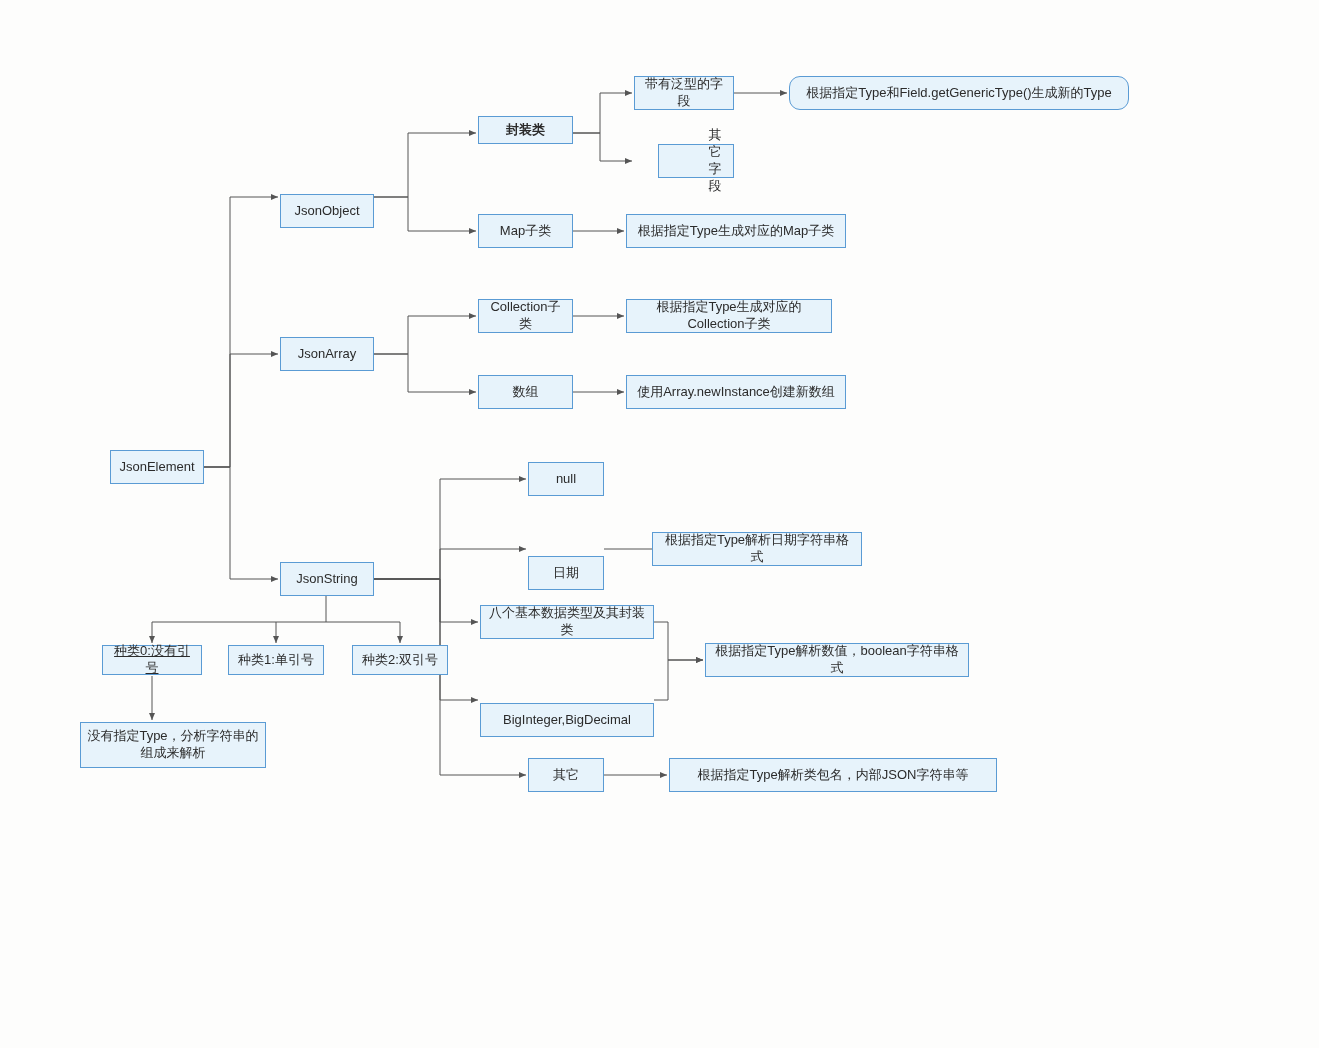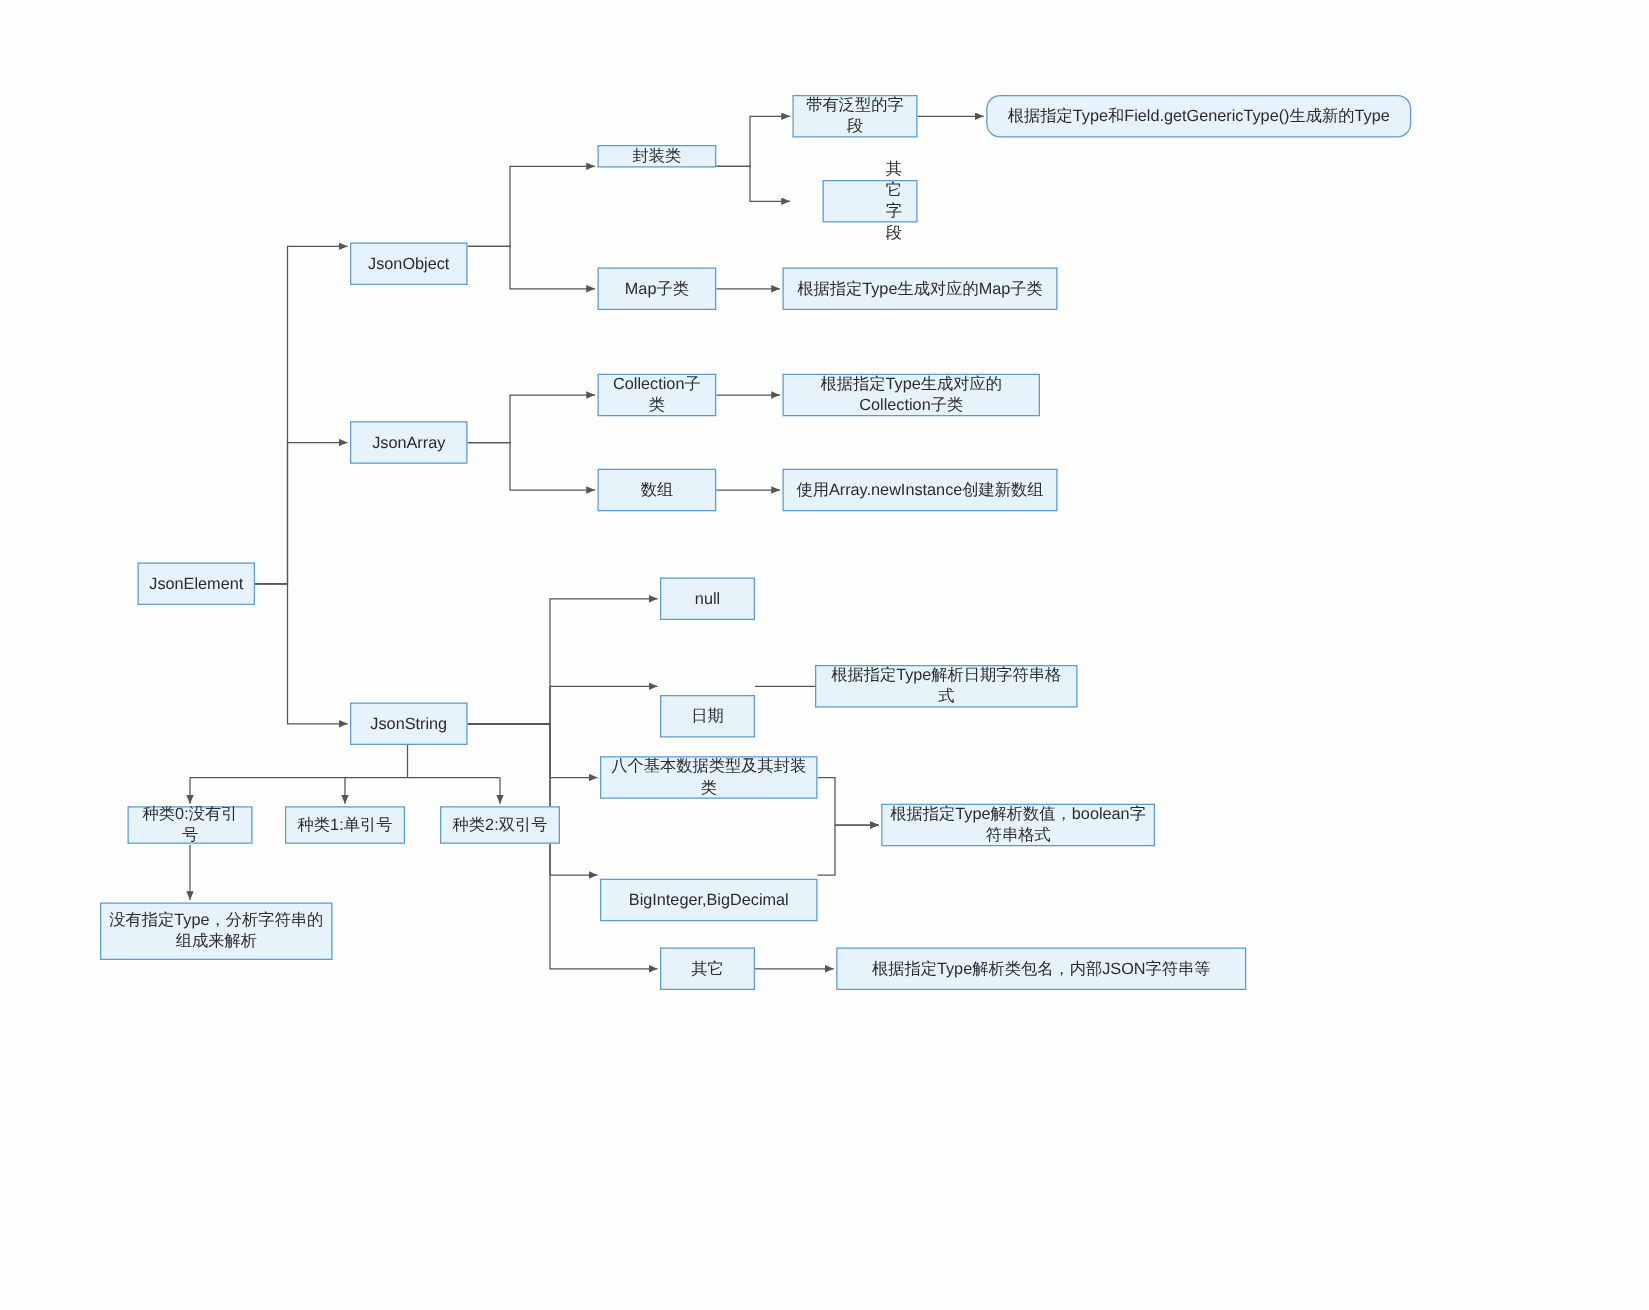--- a/index.html
+++ b/index.html
@@ -91,41 +91,41 @@
 
   <line x1="152" y1="676" x2="152" y2="720" marker-end="url(#arrow)"></line>
 </svg>
 
 <div class="node" style="left:110px; top:450px; width:94px; height:34px;">JsonElement</div>
 
 <div class="node" style="left:280px; top:180px; width:94px; height:34px;margin-top:14px;">JsonObject</div>
 <div class="node" style="left:280px; top:337px; width:94px; height:34px;">JsonArray</div>
 <div class="node" style="left:280px; top:562px; width:94px; height:34px;">JsonString</div>
 
-<div class="node" style="left:478px; top:116px; width:95px; height:18px;">封装类</div>
+<div class="node" style="left:478px; top:116px; width:95px; height:28px;font-weight:bold;">封装类</div>
 <div class="node" style="left:478px; top:214px; width:95px; height:34px;">Map子类</div>
 
 <div class="node" style="left:634px; top:76px; width:100px; height:34px;">带有泛型的字段</div>
 <div class="node" style="left:658px; top:144px; width:76px; height:34px;padding-left:44px;">其它字段</div>
 
 <div class="node" style="left:789px; top:76px; width:340px; height:34px;border-radius:11px;">根据指定Type和Field.getGenericType()生成新的Type</div>
 <div class="node" style="left:626px; top:214px; width:220px; height:34px;">根据指定Type生成对应的Map子类</div>
 
 <div class="node" style="left:478px; top:299px; width:95px; height:34px;">Collection子类</div>
 <div class="node" style="left:478px; top:375px; width:95px; height:34px;">数组</div>
 <div class="node" style="left:626px; top:299px; width:206px; height:34px;">根据指定Type生成对应的Collection子类</div>
 <div class="node" style="left:626px; top:375px; width:220px; height:34px;">使用Array.newInstance创建新数组</div>
 
 <div class="node" style="left:528px; top:462px; width:76px; height:34px;">null</div>
 <div class="node" style="left:528px; top:532px; width:76px; height:34px;margin-top:24px;">日期</div>
 <div class="node" style="left:480px; top:605px; width:174px; height:34px;">八个基本数据类型及其封装类</div>
 <div class="node" style="left:480px; top:703px; width:174px; height:34px;">BigInteger,BigDecimal</div>
 <div class="node" style="left:528px; top:758px; width:76px; height:34px;">其它</div>
 
 <div class="node" style="left:652px; top:532px; width:210px; height:34px;">根据指定Type解析日期字符串格式</div>
-<div class="node" style="left:705px; top:643px; width:219px; height:34px;">根据指定Type解析数值，boolean字符串格式</div>
+<div class="node" style="left:705px; top:643px; width:264px; height:34px;">根据指定Type解析数值，boolean字符串格式</div>
 <div class="node" style="left:669px; top:758px; width:328px; height:34px;">根据指定Type解析类包名，内部JSON字符串等</div>
 
-<div class="node" style="left:102px; top:645px; width:100px; height:30px;">种类0:没有引号</div>
+<div class="node" style="left:102px; top:645px; width:100px; height:30px;text-decoration:underline;">种类0:没有引号</div>
 <div class="node" style="left:228px; top:645px; width:96px; height:30px;">种类1:单引号</div>
 <div class="node" style="left:352px; top:645px; width:96px; height:30px;">种类2:双引号</div>
 
 <div class="node" style="left:80px; top:722px; width:186px; height:46px;">没有指定Type，分析字符串的组成来解析</div>
 
 </body></html>

